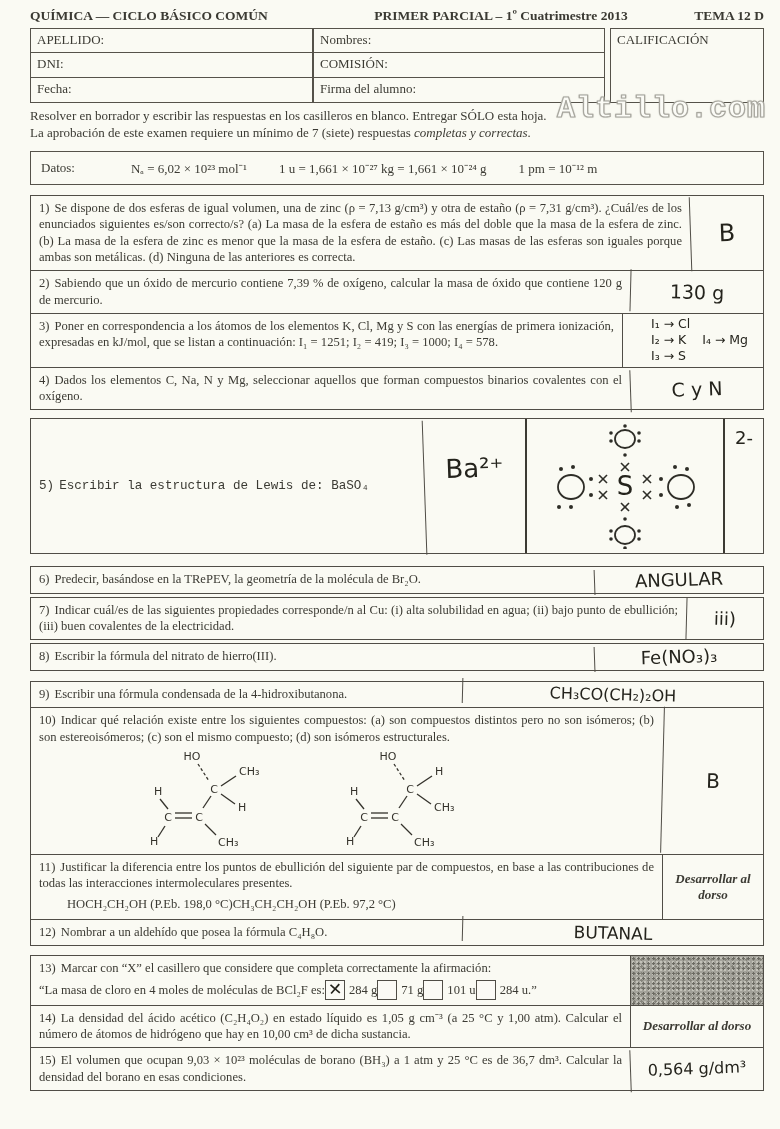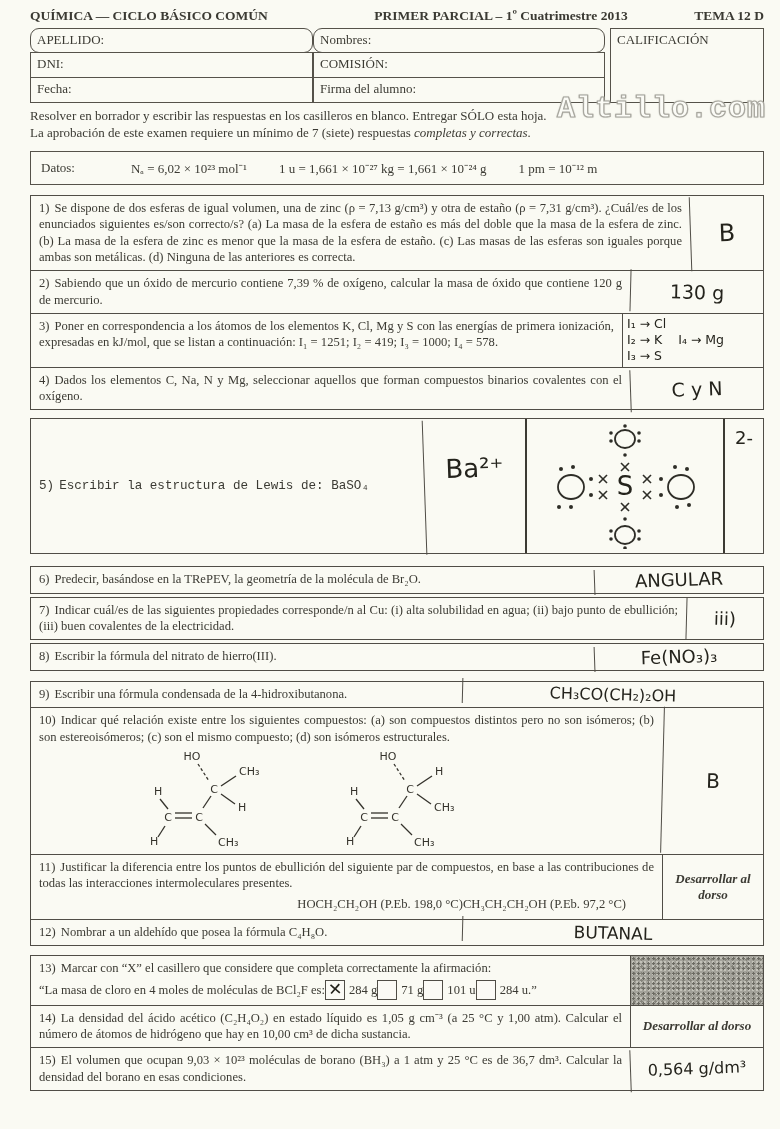--- a/index.html
+++ b/index.html
@@ -10,21 +10,21 @@
     color:#3b3a33;
     -webkit-font-smoothing:antialiased;
   }
   .page{padding:8px 16px 4px 30px;position:relative;}
   
   .header-row{display:flex;justify-content:space-between;align-items:baseline;font-weight:bold;font-size:13.5px;margin-bottom:4px;}
   .header-row .mid{margin-left:40px;}
   
   .info-grid{display:grid;grid-template-columns:283px 292px 1fr;grid-auto-rows:25px;}
   .icell{border:1.4px solid #55524a;border-top-width:1.4px;margin-top:-1.4px;padding:3px 6px 0 6px;font-size:13px;}
-  .icell.first{margin-top:0;border-radius:9px;}
+  .icell.first{margin-top:0;}
   .calif{grid-column:3;grid-row:1 / span 3;margin-left:5px;border:1.4px solid #55524a;padding:3px 6px;font-size:13px;}
   
   .instructions{margin-top:5px;font-size:13px;line-height:1.3;}
   .instructions p{margin:0;}
   .watermark{
     position:absolute;top:92px;right:14px;
     font-family:Liberation Mono, monospace;font-weight:bold;font-size:30px;letter-spacing:1px;
     color:#fbfbf6;text-shadow:0 0 1px #9d9c95, 0 0 2px #b9b8b0;
     -webkit-text-stroke:1.2px #a8a79f;
   }
@@ -40,39 +40,39 @@
   .qtext{flex:1;padding:4px 8px 5px 8px;font-size:12.6px;line-height:1.3;text-align:justify;}
   .qnum{margin-right:5px;}
   .acell{display:flex;align-items:center;justify-content:center;border-left:1.6px solid #504d46;flex:none;}
   .hw{font-family:"DejaVu Sans",sans-serif;color:#24231c;}
   .rotA{transform:rotate(-2deg);}
   .rotB{transform:rotate(1.5deg);}
   .w72{width:72px;font-size:24px;}
   .w132{width:132px;}
   .ans-line{font-size:19px;}
   .answer-lines{flex-direction:column;align-items:flex-start;padding:2px 4px;font-size:12.5px;line-height:1.3;}
-  .answer-lines div{white-space:pre;}
+  .answer-lines div{white-space:pre;margin-left:24px;}
   
   .q5box{margin-top:8px;height:134px;}
   .q5text{display:flex;align-items:center;font-family:Liberation Mono, monospace;}
   .ba-cell{width:100px;border-left:1.6px solid #504d46;display:flex;align-items:flex-start;justify-content:center;padding-top:34px;font-size:26px;}
   .lewis-cell{width:196px;border-left:2px solid #3c3a33;border-right:2px solid #3c3a33;display:flex;align-items:center;justify-content:center;}
   .charge-cell{width:38px;display:flex;align-items:flex-start;justify-content:center;padding-top:8px;font-size:18px;}
   
   .mt6{margin-top:12px;} .mt3{margin-top:3px;}
   .w168{width:168px;font-size:18px;}
   .w76{width:76px;font-size:18px;}
   .w300{width:300px;font-size:16px;}
   .w100{width:100px;font-size:20px;}
   
   .structs{display:flex;gap:46px;justify-content:center;margin:2px 60px 0 0;}
   .struct text{font-family:"DejaVu Sans",sans-serif;font-size:11px;fill:#34322b;}
   .struct line{stroke:#34322b;stroke-width:1.3;}
   
-  .formula-row{display:flex;justify-content:flex-end;padding:4px 28px 2px 28px;font-size:12.6px;}
+  .formula-row{display:flex;justify-content:flex-start;padding:4px 28px 2px 28px;font-size:12.6px;}
   .dorso{font-style:italic;font-weight:bold;font-size:13px;text-align:center;line-height:1.25;padding:0 8px;}
   
   .optline{display:flex;align-items:center;margin-top:3px;}
   .opt{display:flex;align-items:center;gap:4px;}
   .cb{width:18px;height:18px;border:1.5px solid #504d46;display:flex;align-items:center;justify-content:center;background:#fbfaf5;}
   .cb .mark{font-size:17px;font-weight:bold;line-height:1;transform:rotate(-4deg);}
   .shaded{
     background-color:#a3a29a;
     background-image:radial-gradient(#6b6a62 1px, transparent 1.4px),radial-gradient(#85847b 1px, transparent 1.4px),radial-gradient(#c3c2b9 1px, transparent 1.2px);
     background-size:5px 5px,7px 7px,4px 4px;

